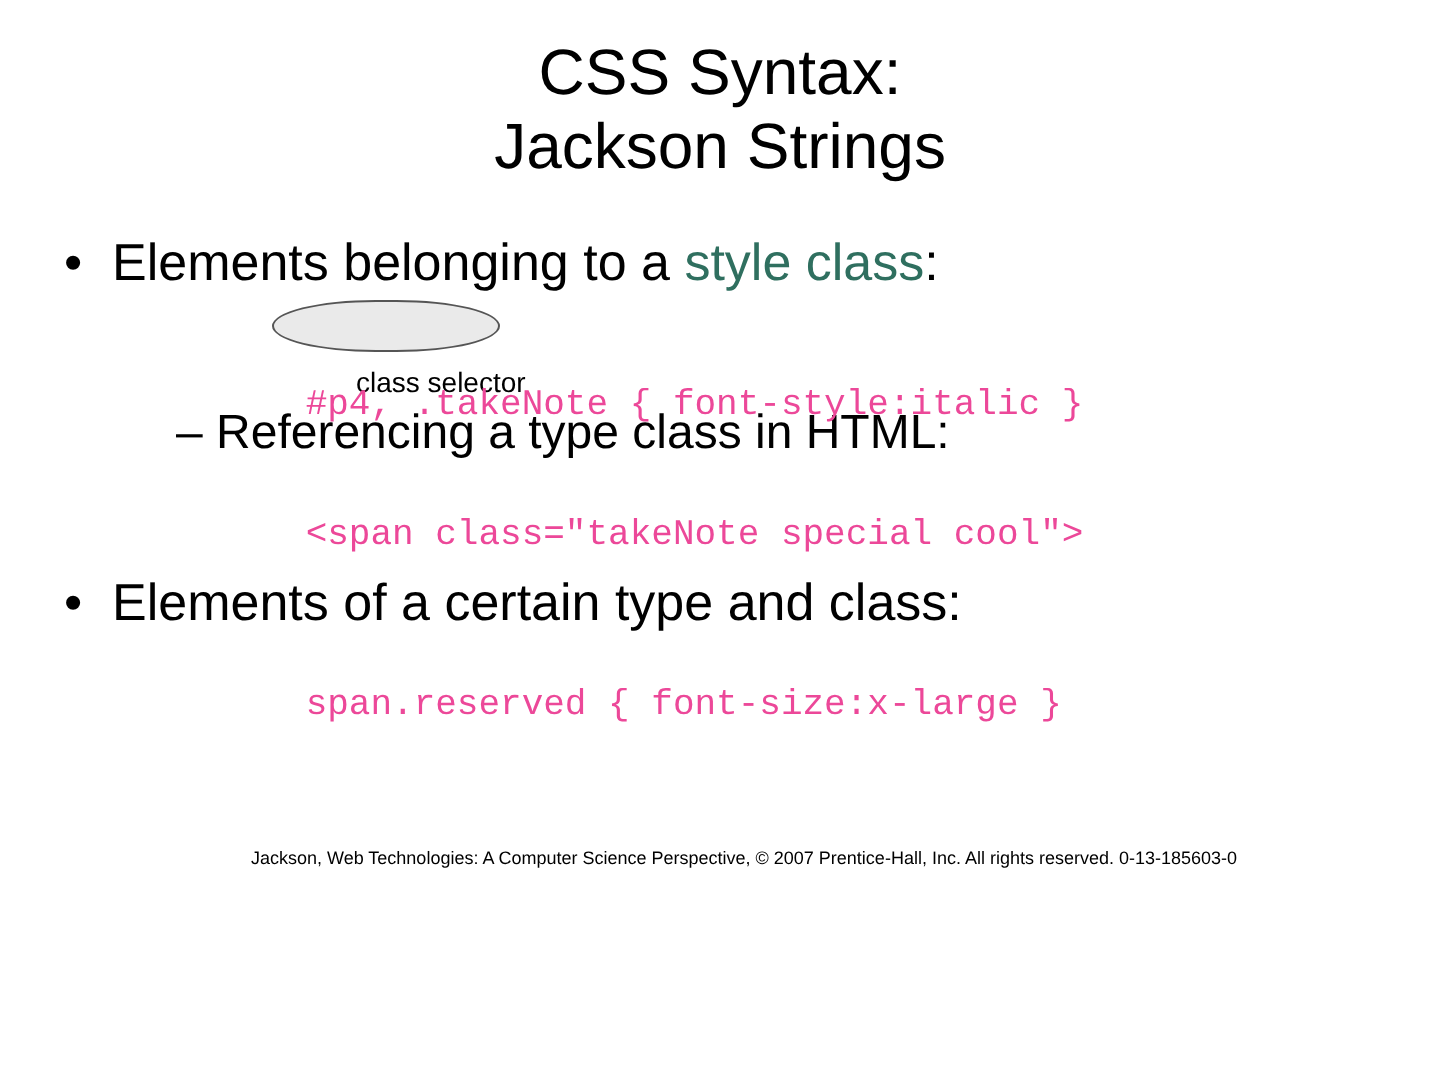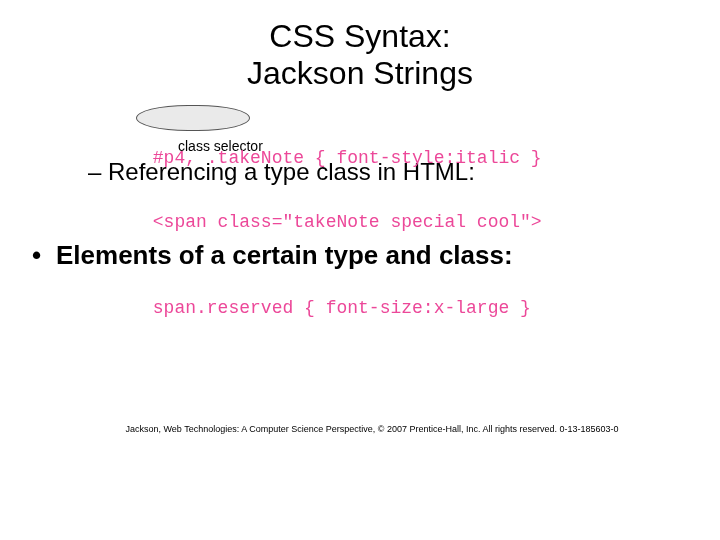--- a/index.html
+++ b/index.html
@@ -90,35 +90,38 @@
 
 <div class="slide">
 
   <div class="title">
     <span>CSS Syntax:</span><br>
     <span>Jackson Strings</span>
   </div>
 
   <div class="content">
 
+    <div class="bullet-l1">
+      <span>Elements belonging to a </span><span class="styleclass">style class</span><span>:</span>
+    </div>
 
     <div class="code-row">
       <div class="oval" style="left:48px; top:-3px; width:112px; height:24px;"></div>
       <span>#p4, .takeNote { font-style:italic }</span>
     </div>
 
     <div class="caption">class selector</div>
 
     <div class="bullet-l2">– Referencing a type class in HTML:</div>
 
     <div class="code-row">
       <span>&lt;span class="takeNote special cool"&gt;</span>
     </div>
 
-    <div class="bullet-l1" style="margin-top:20px;font-weight:bold;">Elements of a certain type and class:</div>
+    <div class="bullet-l1" style="margin-top:20px;">Elements of a certain type and class:</div>
 
     <div class="code-row">
       <span>span.reserved { font-size:x-large }</span>
     </div>
 
   </div>
 
   <div class="footer">Jackson, Web Technologies: A Computer Science Perspective, © 2007 Prentice-Hall, Inc. All rights reserved. 0-13-185603-0</div>
 
 </div>

